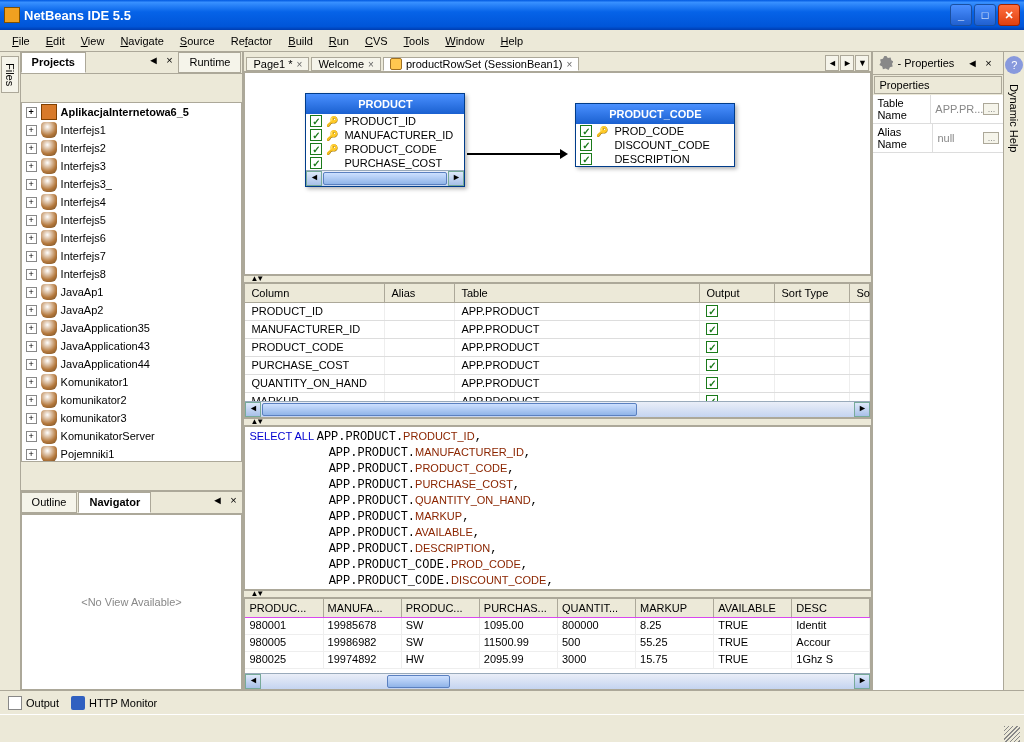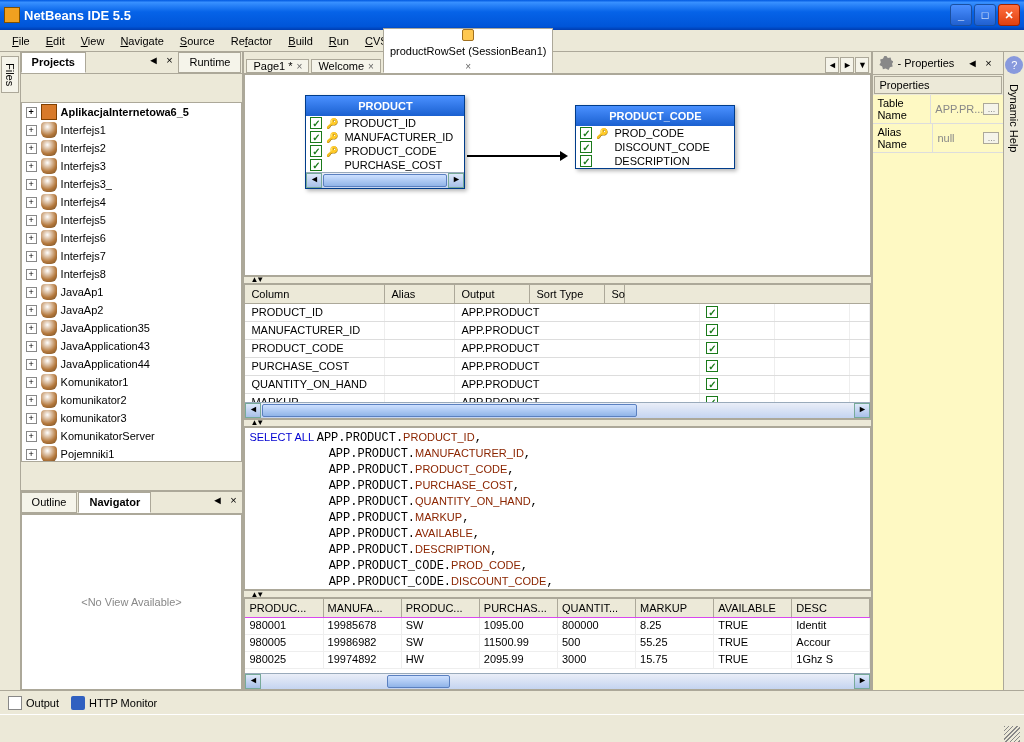--- a/index.html
+++ b/index.html
@@ -40,21 +40,21 @@
 .tree-icon { width: 16px; height: 16px; margin-right: 4px; display: inline-block; }
 .tree-icon.java { background: radial-gradient(circle at 40% 30%, #fff, #b4783c 60%, #704a20); border-radius: 4px 4px 6px 6px; }
 .tree-icon.proj { background: #d87a2a; border: 1px solid #804000; }
 
 .outline-area { height: 200px; display: flex; flex-direction: column; border-top: 2px solid #aca899; }
 .outline-body { flex: 1; background: #fff; border: 1px solid #aca899; display: flex; align-items: center; justify-content: center; color: #888; }
 
 .center { flex: 1; display: flex; flex-direction: column; }
 .editor-tabs { height: 22px; display: flex; align-items: flex-end; background: #ece9d8; border-bottom: 1px solid #aca899; padding: 0 2px; }
 .editor-tab { display: flex; align-items: center; padding: 0 6px; border: 1px solid #aca899; background: #f5f4ea; margin-right: 2px; gap: 4px; }
-.editor-tab.active { background: #fff; border-bottom: 1px solid #fff; flex-direction: column; }
+.editor-tab.active { background: #fff; border-bottom: 1px solid #fff; }
 .editor-tab .tab-icon { width: 12px; height: 12px; display: inline-block; }
 .tab-close { font-size: 10px; color: #666; }
 .editor-nav { margin-left: auto; display: flex; gap: 1px; align-items: center; }
 .editor-nav span { width: 14px; height: 16px; border: 1px solid #aca899; background: #f5f4ea; text-align: center; font-size: 9px; line-height: 14px; }
 
 .designer { height: 220px; background: #fff; border: 1px solid #aca899; position: relative; overflow: auto; }
 .entity { position: absolute; border: 1px solid #003c8a; background: #fff; box-shadow: 2px 2px 4px rgba(0,0,0,0.3); }
 .entity-hdr { background: linear-gradient(#4a90ff, #1a60d0); color: white; font-weight: bold; padding: 4px 12px; text-align: center; }
 .entity-body { max-height: 85px; overflow: auto; }
 .entity-row { display: flex; align-items: center; padding: 1px 4px; gap: 4px; }
@@ -85,21 +85,21 @@
 .res-hdr { display: flex; background: #ece9d8; border-bottom: 1px solid #d946ef; }
 .res-hdr div { flex: 1; padding: 3px 4px; border-right: 1px solid #aca899; overflow: hidden; white-space: nowrap; }
 .res-body { flex: 1; overflow: auto; }
 .res-row { display: flex; border-bottom: 1px solid #eee; }
 .res-row div { flex: 1; padding: 1px 4px; border-right: 1px solid #eee; overflow: hidden; white-space: nowrap; height: 16px; }
 
 .rightpanel { width: 132px; border-left: 2px solid #aca899; display: flex; flex-direction: column; }
 .props-title { background: #ece9d8; border-bottom: 1px solid #aca899; padding: 3px 6px; display: flex; align-items: center; }
 .props-title .gear { width: 14px; height: 14px; margin-right: 4px; display:inline-block; background: #888; clip-path: polygon(50% 0,60% 15%,80% 10%,85% 30%,100% 40%,90% 55%,95% 75%,75% 80%,65% 100%,45% 90%,25% 95%,20% 75%,0 65%,10% 45%,5% 25%,25% 20%,35% 0); }
 .props-sect { background: #ece9d8; border: 1px solid #aca899; padding: 2px 4px; margin: 1px; }
-.props-body { background: #fef9c3; flex: 1; }
+.props-body { background: #ffffff; flex: 1; }
 .prop-row { display: flex; border-bottom: 1px solid #ddd; }
 .prop-row > div { padding: 2px 4px; }
 .prop-key { width: 60px; border-right: 1px solid #ddd; }
 .prop-val { flex: 1; color: #888; display:flex; align-items:center; }
 .prop-btn { margin-left: auto; width: 16px; border: 1px solid #aca899; background: #f5f4ea; text-align: center; font-size: 9px; }
 
 .statusbar { height: 24px; background: #ece9d8; border-top: 1px solid #aca899; display: flex; align-items: center; padding: 0 8px; gap: 12px; }
 .statusbar .sitem { display: flex; align-items: center; gap: 4px; }
 .status-icon { width: 14px; height: 14px; display: inline-block; }
 
@@ -350,20 +350,21 @@
     </div>
 
     <div class="splitter">
         <span class="tri">▲▼</span>
       </div>
 
     <div class="grid-area">
       <div class="grid-hdr">
         <div class="c-col">Column</div>
         <div class="c-al">Alias</div>
+        <div class="c-tb">Table</div>
         <div class="c-out">Output</div>
         <div class="c-st">Sort Type</div>
         <div class="c-so">So</div>
       </div>
       <div class="grid-body" id="gridbody">
           <div class="grid-row">
             <div class="c-col">PRODUCT_ID</div>
             <div class="c-al"></div>
             <div class="c-tb">APP.PRODUCT</div>
             <div class="c-out">

